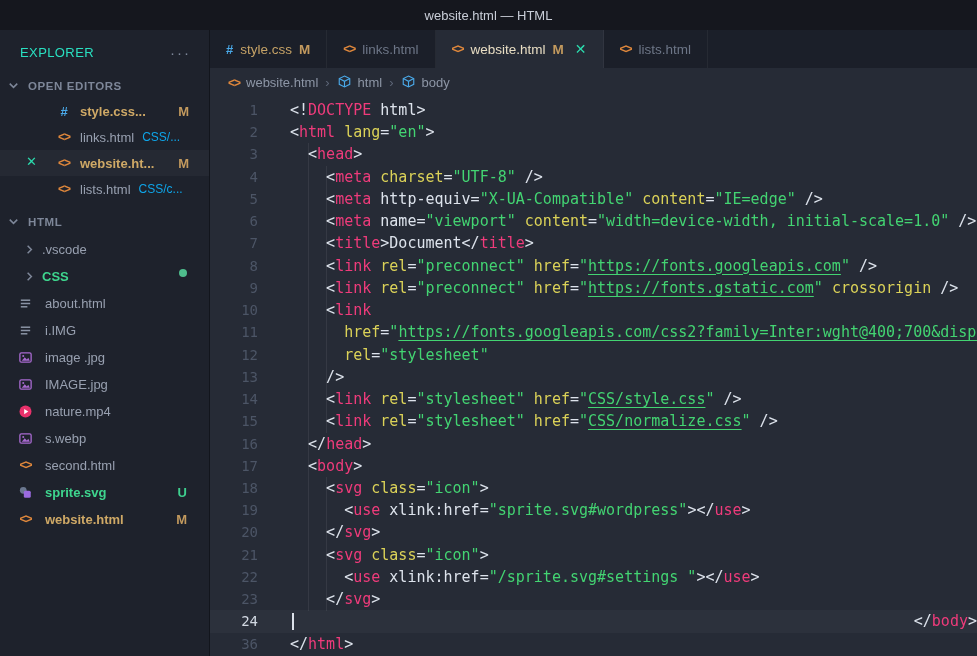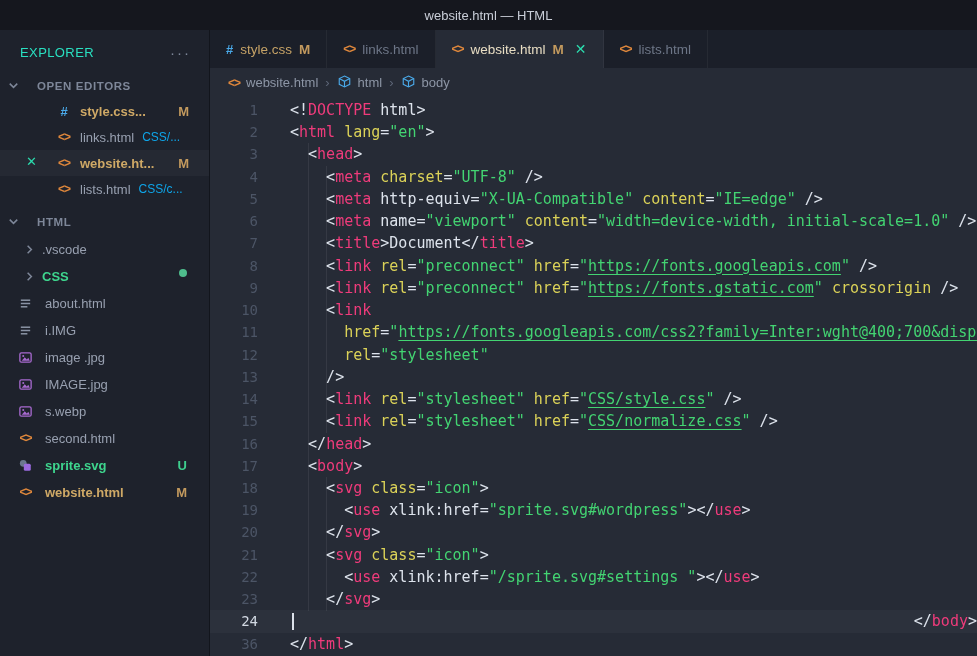--- a/index.html
+++ b/index.html
@@ -12,21 +12,21 @@
 
   
   .main { display:flex; height:626px; }
 
   
   .sidebar { width:210px; background:#1e222c; border-right:1px solid #12151c;
              flex-shrink:0; color:#98a0b0; font-size:13px; overflow:hidden; }
   .sb-head { height:44px; display:flex; align-items:center; padding:0 18px 0 20px; }
   .sb-title { color:#29e0c1; font-size:13px; letter-spacing:.4px; }
   .sb-actions { margin-left:auto; color:#7e8799; font-size:15px; letter-spacing:2px; cursor:pointer; }
-  .sec-head { height:24px; display:flex; align-items:center; gap:16px; padding-left:6px;
+  .sec-head { height:24px; display:flex; align-items:center; gap:7px; padding-left:6px;
               color:#7e8799; font-size:11.5px; font-weight:bold; letter-spacing:.6px; cursor:pointer; }
   .row { height:26px; display:flex; align-items:center; padding:0 20px 0 55px;
          position:relative; cursor:pointer; white-space:nowrap; }
   .row.active { background:rgba(255,255,255,.035); }
   .row .close { position:absolute; left:26px; top:4px; color:#2bdcae; font-size:13px; }
   .row .ic, .trow .ic { width:18px; margin-right:7px; display:inline-flex; justify-content:center; flex-shrink:0; }
   .row .detail { color:#0ea5e9; font-size:12px; margin-left:8px; overflow:hidden; }
   .badge { margin-left:auto; font-weight:600; font-size:13px; }
   .badge.gold { color:#c39a5e; } .badge.green { color:#3ecf8e; }
   .name.gold { color:#cfa966; font-weight:600; } .name.green { color:#3ed68e; font-weight:600; }
@@ -180,20 +180,31 @@
           <span class="ic" style="width: 18px; margin-right: 7px;">
             <span class="ic">
               <svg width="15" height="15" viewBox="0 0 16 16">
                 <rect x="2" y="3" width="12" height="10" rx="1.6" fill="none" stroke="#a86ad0" stroke-width="1.4"></rect>
                 <circle cx="5.6" cy="6.4" r="1.1" fill="#a86ad0"></circle>
                 <path d="M4 11.5 L7.2 7.6 L9.4 10 L11 8.2 L12.6 11.5 Z" fill="#a86ad0"></path>
               </svg>
             </span>
           </span>
           <span class="name ">IMAGE.jpg</span>
+        </div>
+        <div class="trow">
+          <span class="ic" style="width: 18px; margin-right: 7px;">
+            <span class="ic">
+              <svg width="15" height="15" viewBox="0 0 16 16">
+                <circle cx="8" cy="8" r="6.4" fill="#e8316b"></circle>
+                <path d="M6.6 5.2 L11 8 L6.6 10.8 Z" fill="#fff"></path>
+              </svg>
+            </span>
+          </span>
+          <span class="name ">nature.mp4</span>
         </div>
         <div class="trow">
           <span class="ic" style="width: 18px; margin-right: 7px;">
             <span class="ic">
               <svg width="15" height="15" viewBox="0 0 16 16">
                 <rect x="2" y="3" width="12" height="10" rx="1.6" fill="none" stroke="#a86ad0" stroke-width="1.4"></rect>
                 <circle cx="5.6" cy="6.4" r="1.1" fill="#a86ad0"></circle>
                 <path d="M4 11.5 L7.2 7.6 L9.4 10 L11 8.2 L12.6 11.5 Z" fill="#a86ad0"></path>
               </svg>
             </span>

